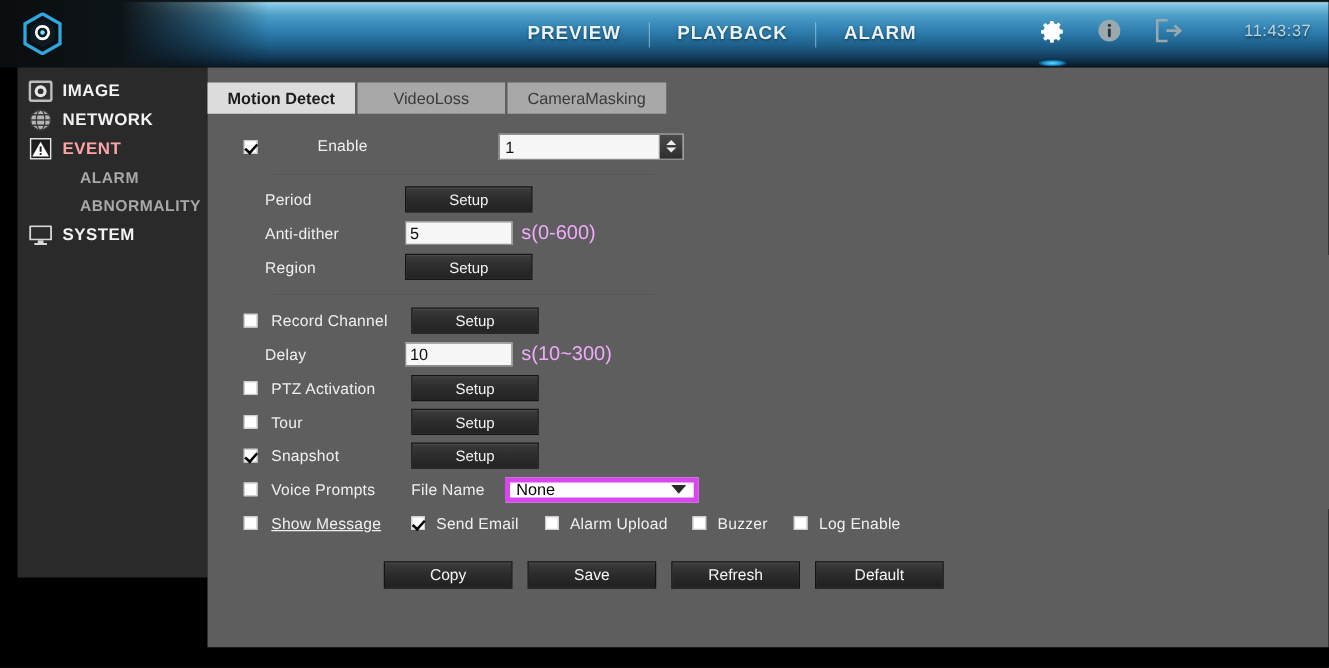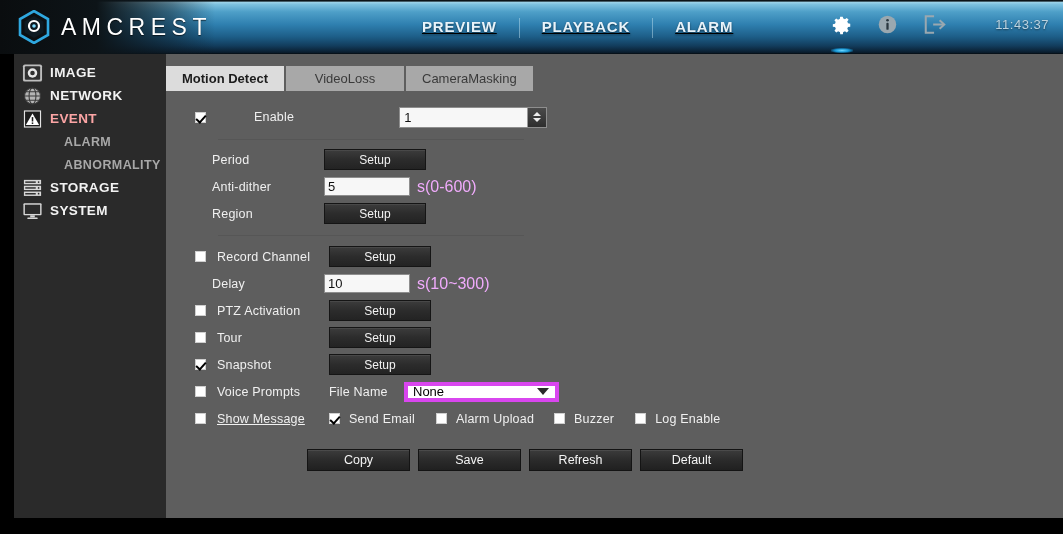--- a/index.html
+++ b/index.html
@@ -29,21 +29,21 @@
     display: flex; align-items: center; gap: 11px;
   }
   .logo-mark { width: 32px; height: 34px; display: block; }
   .logo-text {
     color: #ffffff; font-size: 23px; letter-spacing: 5.5px;
     font-weight: 400; line-height: 34px;
     text-shadow: 0 1px 1px rgba(0,0,0,0.6);
   }
   .nav {
     position: absolute; left: 400px; top: 16px;
-    display: flex; align-items: flex-end; height: 22px; text-decoration: underline;
+    display: flex; align-items: flex-end; height: 22px;
   }
   .nav-item {
     color: #e8f3fa; font-size: 15px; font-weight: bold; letter-spacing: 0.8px;
     padding: 0 22px; line-height: 22px; cursor: pointer;
     text-shadow: 0 1px 2px rgba(0,0,0,0.55);
   }
   .nav-sep { width: 1px; height: 20px; background: rgba(200,230,245,0.45); }
   .header-icons {
     position: absolute; right: 118px; top: 14px;
     display: flex; align-items: center; gap: 24px;
@@ -56,21 +56,21 @@
     background: radial-gradient(ellipse at center, #6fd8ff 0%, #1796d4 45%, rgba(10,40,60,0) 80%);
   }
   .clock {
     position: absolute; right: 14px; top: 17px;
     color: #bcd3e0; font-size: 13px; letter-spacing: 0.5px;
     text-shadow: 0 1px 2px rgba(0,0,0,0.5);
   }
 
   
   .sidebar {
-    position: absolute; left: 14px; top: 54px; width: 152px; height: 464px;
+    position: absolute; left: 14px; top: 54px; width: 152px; height: 408px;
     background: #2a2a2a;
   }
   .side-row {
     display: flex; align-items: center; height: 23px; cursor: pointer;
     padding-left: 8px;
   }
   .side-row.top { margin-top: 7px; }
   .side-icon { width: 21px; height: 20px; margin-right: 7px; flex: 0 0 21px; }
   .side-label {
     font-size: 13.5px; font-weight: bold; letter-spacing: 0.4px;
@@ -165,21 +165,20 @@
   <div class="header">
     <div class="header-left-fade"></div>
 
     <div class="logo-wrap">
       <svg class="logo-mark" viewBox="0 0 32 34">
         <polygon points="16,1 30,9 30,25 16,33 2,25 2,9" fill="none" stroke="#2fa8e0" stroke-width="2.6"></polygon>
         <polygon points="16,6 25.5,11.5 25.5,22.5 16,28 6.5,22.5 6.5,11.5" fill="#0d1a22"></polygon>
         <circle cx="16" cy="16" r="5" fill="none" stroke="#ffffff" stroke-width="2.2"></circle>
         <circle cx="16" cy="16" r="1.8" fill="#7fdcff"></circle>
       </svg>
-      <span class="logo-text">AMCREST</span>
     </div>
 
     <div class="nav">
       <span class="nav-item">PREVIEW</span>
       <span class="nav-sep"></span>
       <span class="nav-item">PLAYBACK</span>
       <span class="nav-sep"></span>
       <span class="nav-item">ALARM</span>
     </div>
 
@@ -244,34 +243,20 @@
       <span class="side-label dim">EVENT</span>
     </div>
 
     <div class="sub-row">
       <span class="sub-label">ALARM</span>
     </div>
     <div class="sub-row">
       <span class="sub-label">ABNORMALITY</span>
     </div>
 
-    <div class="side-row">
-      <svg class="side-icon" viewBox="0 0 22 20">
-        <rect x="2" y="1.5" width="18" height="4.6" fill="#d8d8d8"></rect>
-        <rect x="2" y="7.6" width="18" height="4.6" fill="#d8d8d8"></rect>
-        <rect x="2" y="13.7" width="18" height="4.6" fill="#d8d8d8"></rect>
-        <rect x="3.4" y="3.1" width="11" height="1.5" fill="#2a2a2a"></rect>
-        <rect x="3.4" y="9.2" width="11" height="1.5" fill="#2a2a2a"></rect>
-        <rect x="3.4" y="15.3" width="11" height="1.5" fill="#2a2a2a"></rect>
-        <circle cx="17.4" cy="3.8" r="0.9" fill="#2a2a2a"></circle>
-        <circle cx="17.4" cy="9.9" r="0.9" fill="#2a2a2a"></circle>
-        <circle cx="17.4" cy="16" r="0.9" fill="#2a2a2a"></circle>
-      </svg>
-      <span class="side-label">STORAGE</span>
-    </div>
 
     <div class="side-row">
       <svg class="side-icon" viewBox="0 0 22 20">
         <rect x="1.5" y="2" width="19" height="12.5" rx="1" fill="#d8d8d8"></rect>
         <rect x="3" y="3.4" width="16" height="9.7" fill="#2b2b2b"></rect>
         <rect x="8.6" y="14.5" width="4.8" height="2.2" fill="#d8d8d8"></rect>
         <rect x="5.6" y="16.7" width="10.8" height="1.7" rx="0.6" fill="#d8d8d8"></rect>
       </svg>
       <span class="side-label">SYSTEM</span>
     </div>
@@ -369,21 +354,21 @@
         <span class="checkbox" style="margin-left:21px;"></span>
         <span class="lbl" style="margin-left:9px;">Alarm Upload</span>
 
         <span class="checkbox" style="margin-left:20px;"></span>
         <span class="lbl" style="margin-left:9px;">Buzzer</span>
 
         <span class="checkbox" style="margin-left:21px;"></span>
         <span class="lbl" style="margin-left:9px;">Log Enable</span>
       </div>
 
-      <div class="btn-bar" style="margin-left:141px; margin-top:17px;">
+      <div class="btn-bar" style="margin-left:141px; margin-top:17px;gap:12px;">
         <span class="btn-act">Copy</span>
         <span class="btn-act">Save</span>
         <span class="btn-act">Refresh</span>
         <span class="btn-act">Default</span>
       </div>
 
     </div>
   </div>
 
   <div class="bottom-black"></div>

